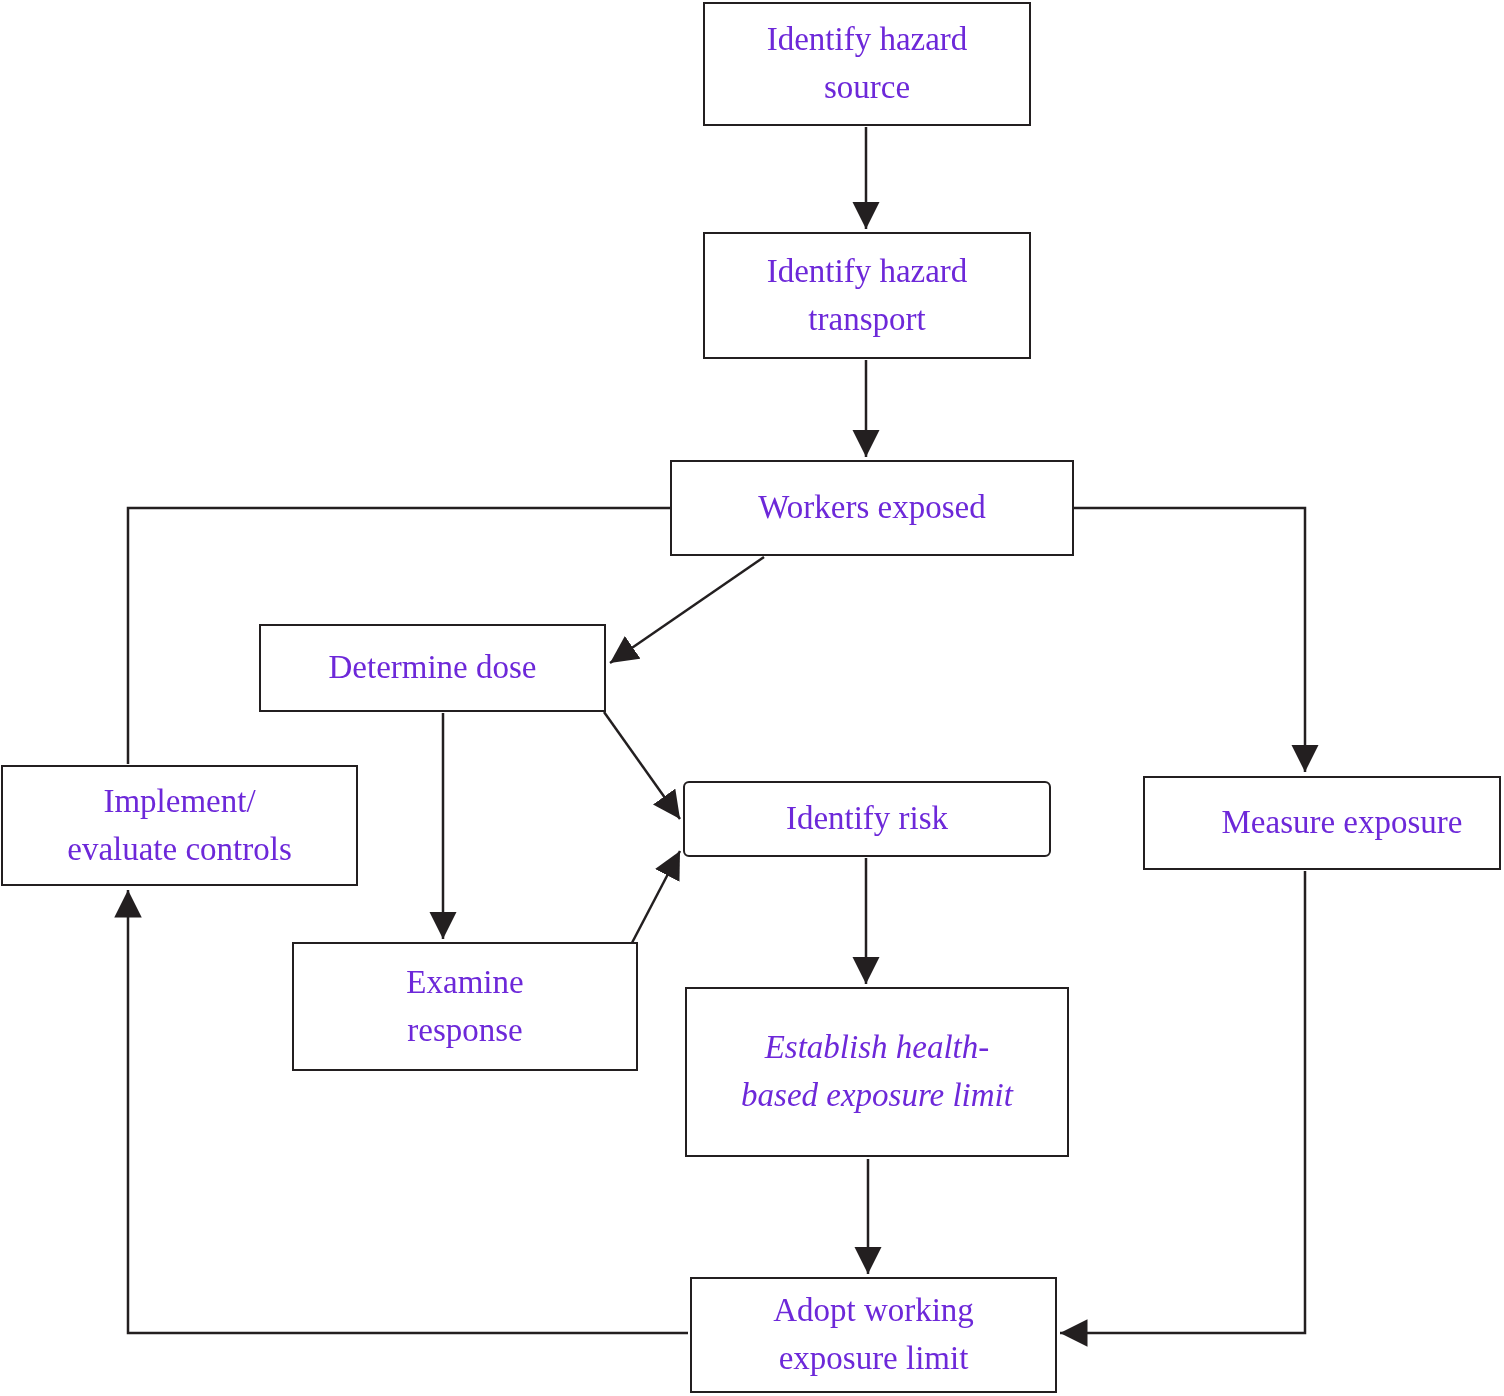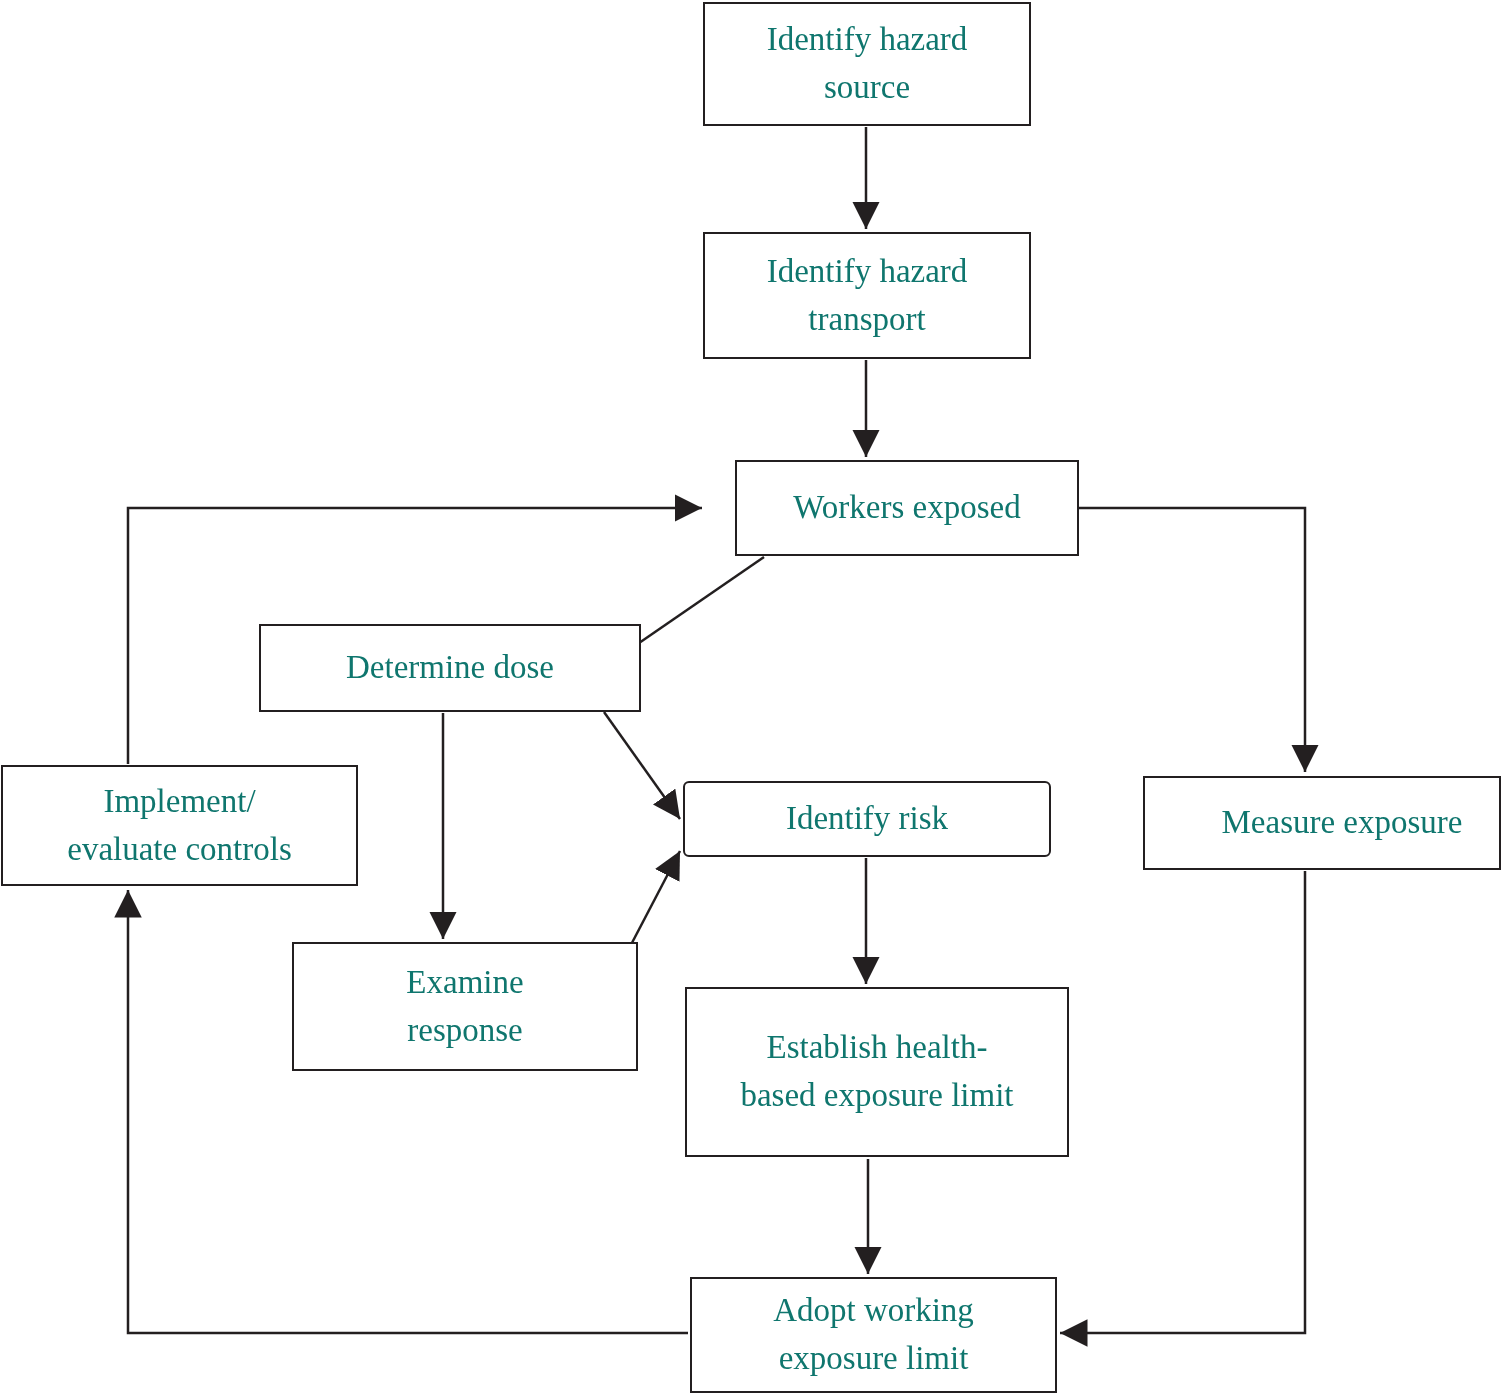--- a/index.html
+++ b/index.html
@@ -6,21 +6,21 @@
     margin: 0;
     padding: 0;
     background: #ffffff;
   }
   .canvas {
     position: relative;
     width: 1504px;
     height: 1396px;
     background: #ffffff;
     font-family: "Liberation Serif", "DejaVu Serif", serif;
-    color: #0f766e;
+    color: #6d28d9;
     overflow: hidden;
   }
   .edges {
     position: absolute;
     left: 0;
     top: 0;
     width: 1504px;
     height: 1396px;
   }
   .edges line, .edges polyline {
@@ -37,27 +37,27 @@
     align-items: center;
     justify-content: center;
     text-align: center;
     white-space: pre-line;
     font-size: 33px;
     line-height: 1.45;
   }
   
   #n-identify-source     { left: 703px;  top: 2px;    width: 328px; height: 124px; }
   #n-identify-transport  { left: 703px;  top: 232px;  width: 328px; height: 127px; }
-  #n-workers-exposed     { left: 735px;  top: 460px;  width: 344px; height: 96px;  }
-  #n-determine-dose      { left: 259px;  top: 624px;  width: 382px; height: 88px;  }
+  #n-workers-exposed     { left: 670px;  top: 460px;  width: 404px; height: 96px;  }
+  #n-determine-dose      { left: 259px;  top: 624px;  width: 347px; height: 88px;  }
   #n-implement-controls  { left: 1px;    top: 765px;  width: 357px; height: 121px; }
   #n-identify-risk       { left: 683px;  top: 781px;  width: 368px; height: 76px; border-radius: 6px;  }
   #n-measure-exposure    { left: 1143px; top: 776px;  width: 358px; height: 94px; padding-left: 40px;  }
   #n-examine-response    { left: 252px;  top: 942px;  width: 346px; height: 129px; margin-left: 40px; }
-  #n-establish-limit     { left: 685px;  top: 987px;  width: 384px; height: 170px; }
+  #n-establish-limit     { left: 685px;  top: 987px;  width: 384px; height: 170px; font-style: italic; }
   #n-adopt-limit         { left: 690px;  top: 1277px; width: 367px; height: 116px; font-family: Liberation Serif, serif; }
 </style>
 </head>
 <body>
 
 <div class="canvas">
 
   <svg class="edges" viewBox="0 0 1504 1396" xmlns="http://www.w3.org/2000/svg">
     <defs>
       <marker id="arrow" viewBox="0 0 10 10" refX="10" refY="5" markerWidth="11" markerHeight="11" orient="auto">

